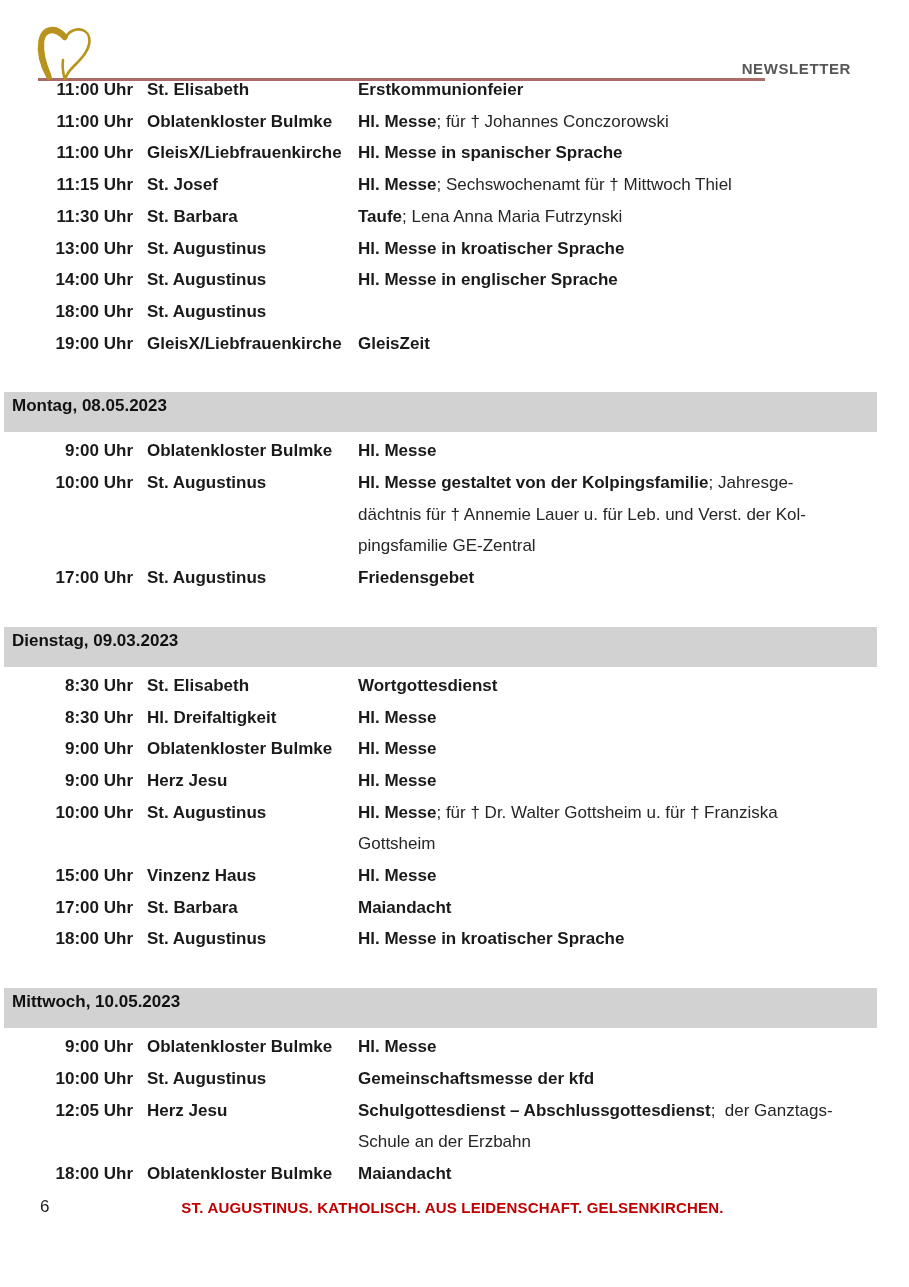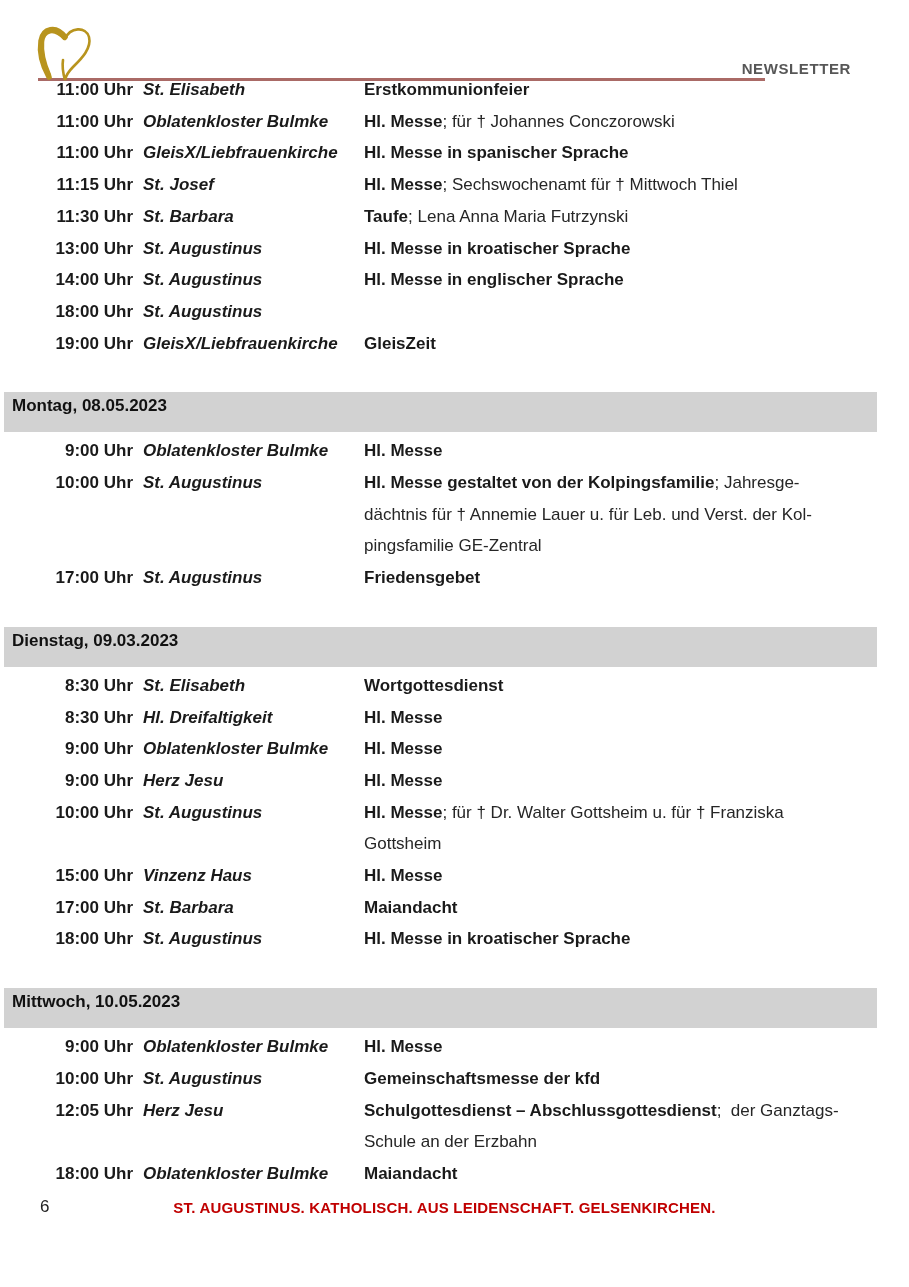--- a/index.html
+++ b/index.html
@@ -17,30 +17,30 @@
     position:absolute; top:60px; right:58px;
     font-size:15px; font-weight:700; letter-spacing:0.6px; color:#575757;
   }
   
   .schedule { margin-top:10px; }
   .day-bar {
     height:40px; line-height:28px; background:#d2d2d2;
     margin:33px 32px 3px 4px; padding-left:8px;
     font-weight:700; font-size:17px; color:#111;
   }
-  .row { display:flex; line-height:31.7px;gap:10px; }
+  .row { display:flex; line-height:31.7px; }
   .col-time   { width:133px; text-align:right; font-weight:700; white-space:nowrap; flex:none; }
-  .col-loc    { width:211px; font-weight:700; white-space:nowrap; flex:none;font-style:italic; }
+  .col-loc    { width:211px; margin-left:14px; font-weight:700; white-space:nowrap; flex:none; }
   .col-event  { flex:1; margin-right:32px; white-space:pre-wrap; }
   .event-title { font-weight:700; }
   .event-detail { font-weight:400; color:#262626; }
   
   .page-num { position:absolute; left:40px; top:1197px; font-size:17px; color:#222; }
   .slogan {
-    position:absolute; left:0; top:1199px; width:889px; text-align:center;
+    position:absolute; left:8px; top:1199px; width:889px; text-align:center;
     color:#c00000; font-weight:700; font-size:15px; letter-spacing:0.2px;
   }
 </style>
 </head>
 <body>
 
 <div class="page">
 
   <div class="header">
     <svg class="logo" viewBox="0 0 68 64" aria-hidden="true">

